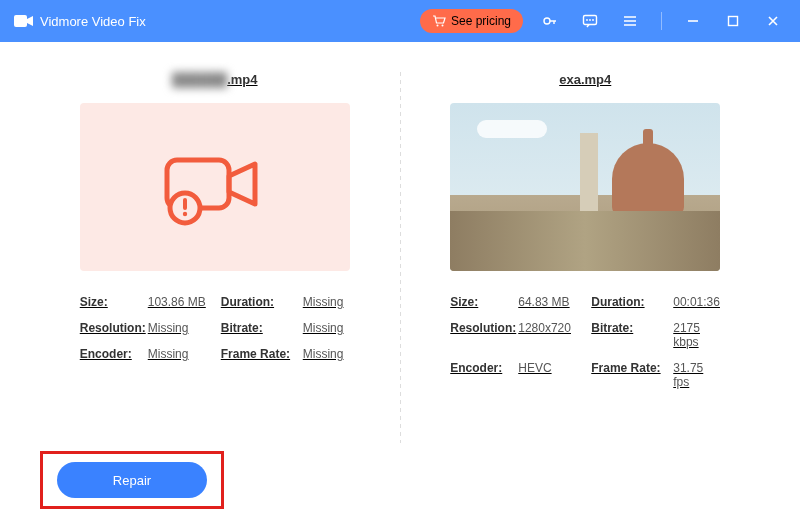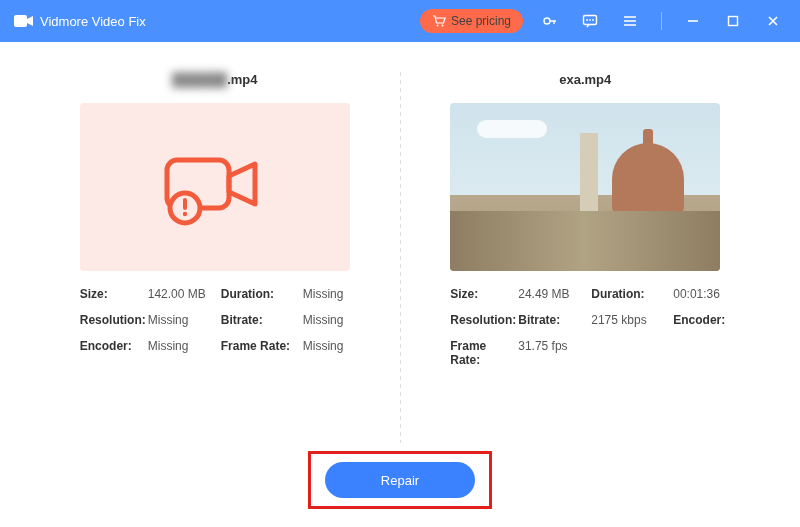--- a/index.html
+++ b/index.html
@@ -3,46 +3,46 @@
 <meta charset="utf-8">
 <style>
 * { margin: 0; padding: 0; box-sizing: border-box; }
 body { font-family: -apple-system, "Segoe UI", Arial, sans-serif; background: #fff; width: 800px; height: 527px; overflow: hidden; }
 .window { width: 800px; height: 527px; display: flex; flex-direction: column; background: #fff; }
 
 .titlebar { height: 42px; background: #4a90ff; display: flex; align-items: center; padding: 0 14px; gap: 14px; }
 .app-logo { display: flex; align-items: center; gap: 6px; }
 .app-title { color: #fff; font-size: 13px; font-weight: 400; }
 .tb-spacer { flex: 1; }
-.pricing-btn { height: 24px; background: #ff6b4a; border-radius: 12px; color: #404040; font-size: 12px; padding: 0 12px; display: flex; align-items: center; gap: 5px; cursor: pointer; }
+.pricing-btn { height: 24px; background: #ff6b4a; border-radius: 12px; color: #000000; font-size: 12px; padding: 0 12px; display: flex; align-items: center; gap: 5px; cursor: pointer; }
 .tb-icon { width: 26px; height: 26px; display: flex; align-items: center; justify-content: center; color: #fff; cursor: pointer; }
 .tb-sep { width: 1px; height: 18px; background: rgba(255,255,255,0.4); margin: 0 4px; }
 
 .content { flex: 1; display: flex; flex-direction: column; padding: 30px 40px 18px; position: relative; }
 .cols { flex: 1; display: flex; gap: 0; }
-.col { flex: 1; display: flex; flex-direction: column; align-items: center; }
+.col { flex: 1; display: flex; flex-direction: column; align-items: center; text-decoration: underline; }
 .divider { width: 1px; background: repeating-linear-gradient(to bottom, #ddd 0, #ddd 4px, transparent 4px, transparent 8px); margin: 0 10px; }
 
 .fname { font-size: 13px; font-weight: 700; color: #333; margin-bottom: 16px; text-align: center; }
 .fname-blur { filter: blur(4px); display: inline-block; color: #888; font-weight: 400; }
 
 .preview { width: 270px; height: 168px; border-radius: 4px; display: flex; align-items: center; justify-content: center; overflow: hidden; }
 .preview-broken { background: #fde9e5; }
 .thumb { width: 100%; height: 100%; background: linear-gradient(to bottom, #cfe3ec 0%, #dbeaf0 55%, #b8a98e 55%, #a89878 100%); position: relative; }
 .dome { position: absolute; left: 60%; top: 24%; width: 72px; height: 72px; background: #b4785a; border-radius: 50% 50% 8px 8px; }
 .dome::before { content:""; position:absolute; left:50%; top:-14px; transform:translateX(-50%); width:10px; height:18px; background:#b4785a; border-radius:3px; }
 .tower { position:absolute; left:48%; top:18%; width:18px; height:100px; background:#d6cdb8; }
 .roofline { position:absolute; left:0; bottom:0; width:100%; height:60px; background: linear-gradient(to right, #8e7d62, #b0a383, #8e7d62); }
 .cloud { position:absolute; left:10%; top:10%; width:70px; height:18px; background:#fff; border-radius:10px; opacity:.8; }
 
-.meta { width: 270px; margin-top: 16px; display: grid; grid-template-columns: 68px 73px 82px 1fr; row-gap: 12px; font-size: 12px; color: #333; }
+.meta { width: 270px; margin-top: 24px; display: grid; grid-template-columns: 68px 73px 82px 1fr; row-gap: 12px; font-size: 12px; color: #333; }
 .meta .lbl { font-weight: 700; }
 .meta .val { color: #555; }
 
-.footer { display: flex; justify-content: center; padding-top: 8px; }
+.footer { display: flex; justify-content: flex-start; padding-top: 8px; }
 .repair-wrap { border: 3px solid #e1201c; padding: 8px 14px; }
 .repair-btn { width: 150px; height: 36px; border-radius: 18px; background: #3a82ff; color: #fff; font-size: 13px; display: flex; align-items: center; justify-content: center; cursor: pointer; border: none; }
 </style>
 </head>
 <body>
 
 <div class="window">
 
   <div class="titlebar">
     <div class="app-logo">
@@ -110,21 +110,21 @@
           <svg width="120" height="90" viewBox="0 0 120 90">
             <rect x="12" y="18" width="62" height="48" rx="10" stroke="#f25c3d" stroke-width="5" fill="none"></rect>
             <path d="M74 34 L100 22 L100 62 L74 50 Z" stroke="#f25c3d" stroke-width="5" fill="none" stroke-linejoin="round"></path>
             <circle cx="30" cy="66" r="15" fill="#fde9e5" stroke="#f25c3d" stroke-width="5"></circle>
             <line x1="30" y1="58" x2="30" y2="66" stroke="#f25c3d" stroke-width="4" stroke-linecap="round"></line>
             <circle cx="30" cy="72" r="2.2" fill="#f25c3d"></circle>
           </svg>
         </div>
         <div class="meta">
           <span class="lbl">Size:</span>
-          <span class="val">142.00 MB</span>
+          <span class="val">103.86 MB</span>
           <span class="lbl">Duration:</span>
           <span class="val">Missing</span>
           <span class="lbl">Resolution:</span>
           <span class="val">Missing</span>
           <span class="lbl">Bitrate:</span>
           <span class="val">Missing</span>
           <span class="lbl">Encoder:</span>
           <span class="val">Missing</span>
           <span class="lbl">Frame Rate:</span>
           <span class="val">Missing</span>
@@ -138,27 +138,29 @@
         <div class="preview">
           <div class="thumb">
             <div class="cloud"></div>
             <div class="tower"></div>
             <div class="dome"></div>
             <div class="roofline"></div>
           </div>
         </div>
         <div class="meta">
           <span class="lbl">Size:</span>
-          <span class="val">24.49 MB</span>
+          <span class="val">64.83 MB</span>
           <span class="lbl">Duration:</span>
           <span class="val">00:01:36</span>
           <span class="lbl">Resolution:</span>
+          <span class="val">1280x720</span>
           <span class="lbl">Bitrate:</span>
           <span class="val">2175 kbps</span>
           <span class="lbl">Encoder:</span>
+          <span class="val">HEVC</span>
           <span class="lbl">Frame Rate:</span>
           <span class="val">31.75 fps</span>
         </div>
       </div>
 
     </div>
 
     <div class="footer">
       <div class="repair-wrap">
         <button class="repair-btn">Repair</button>

